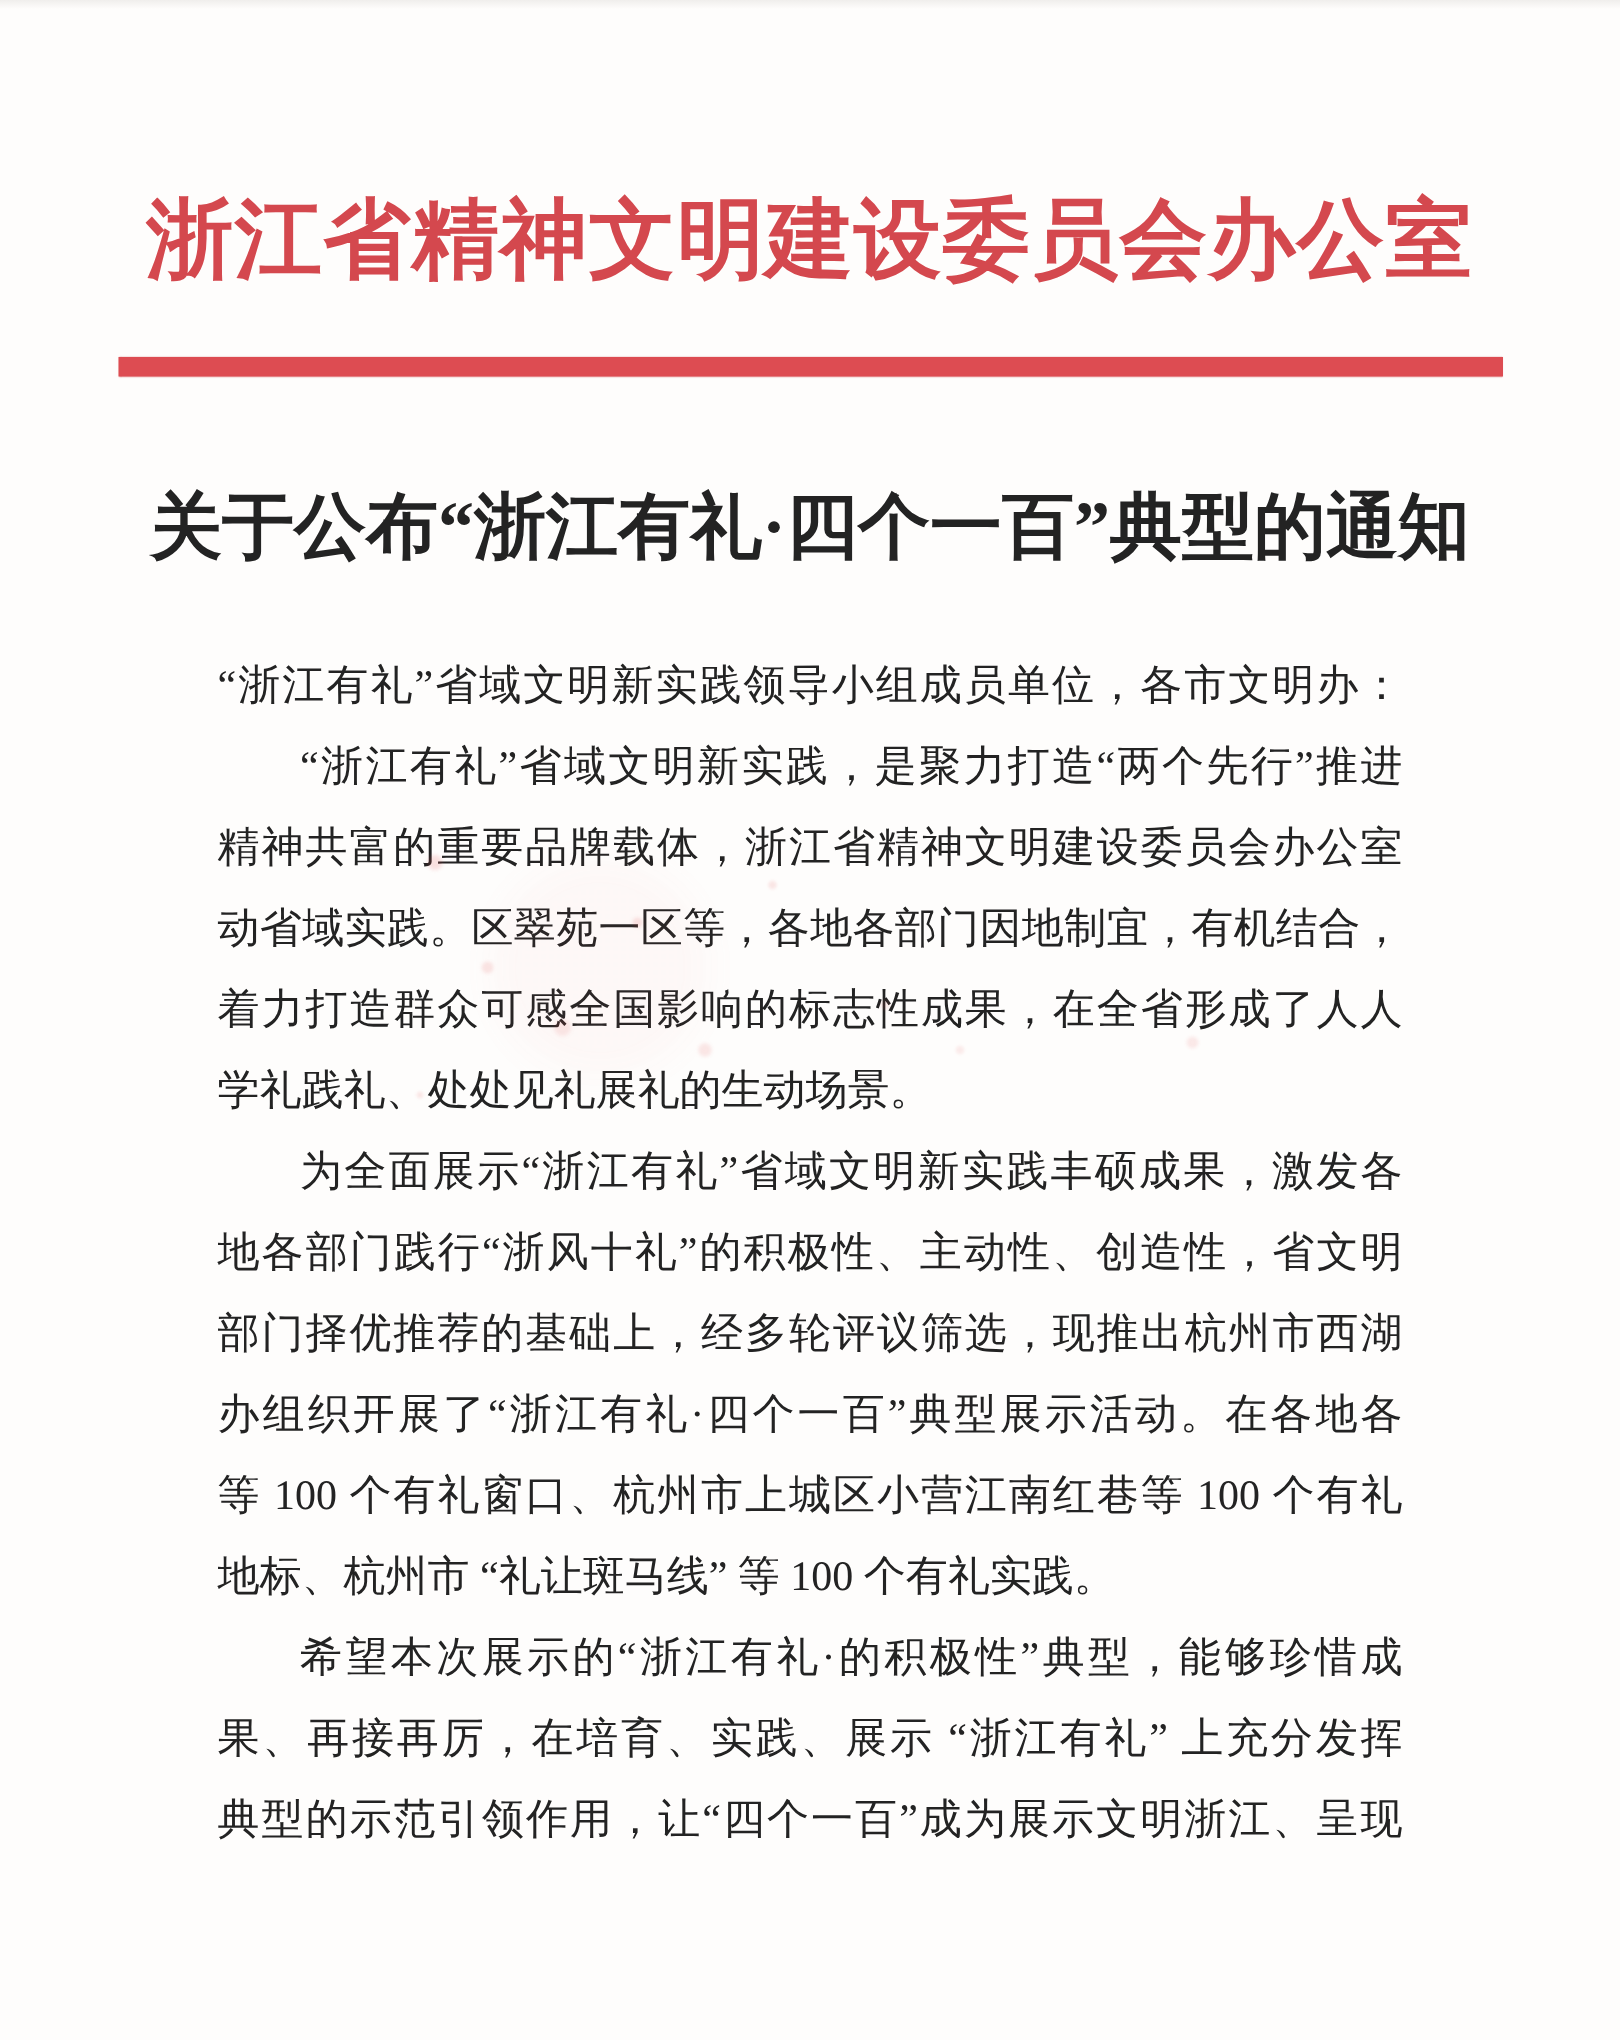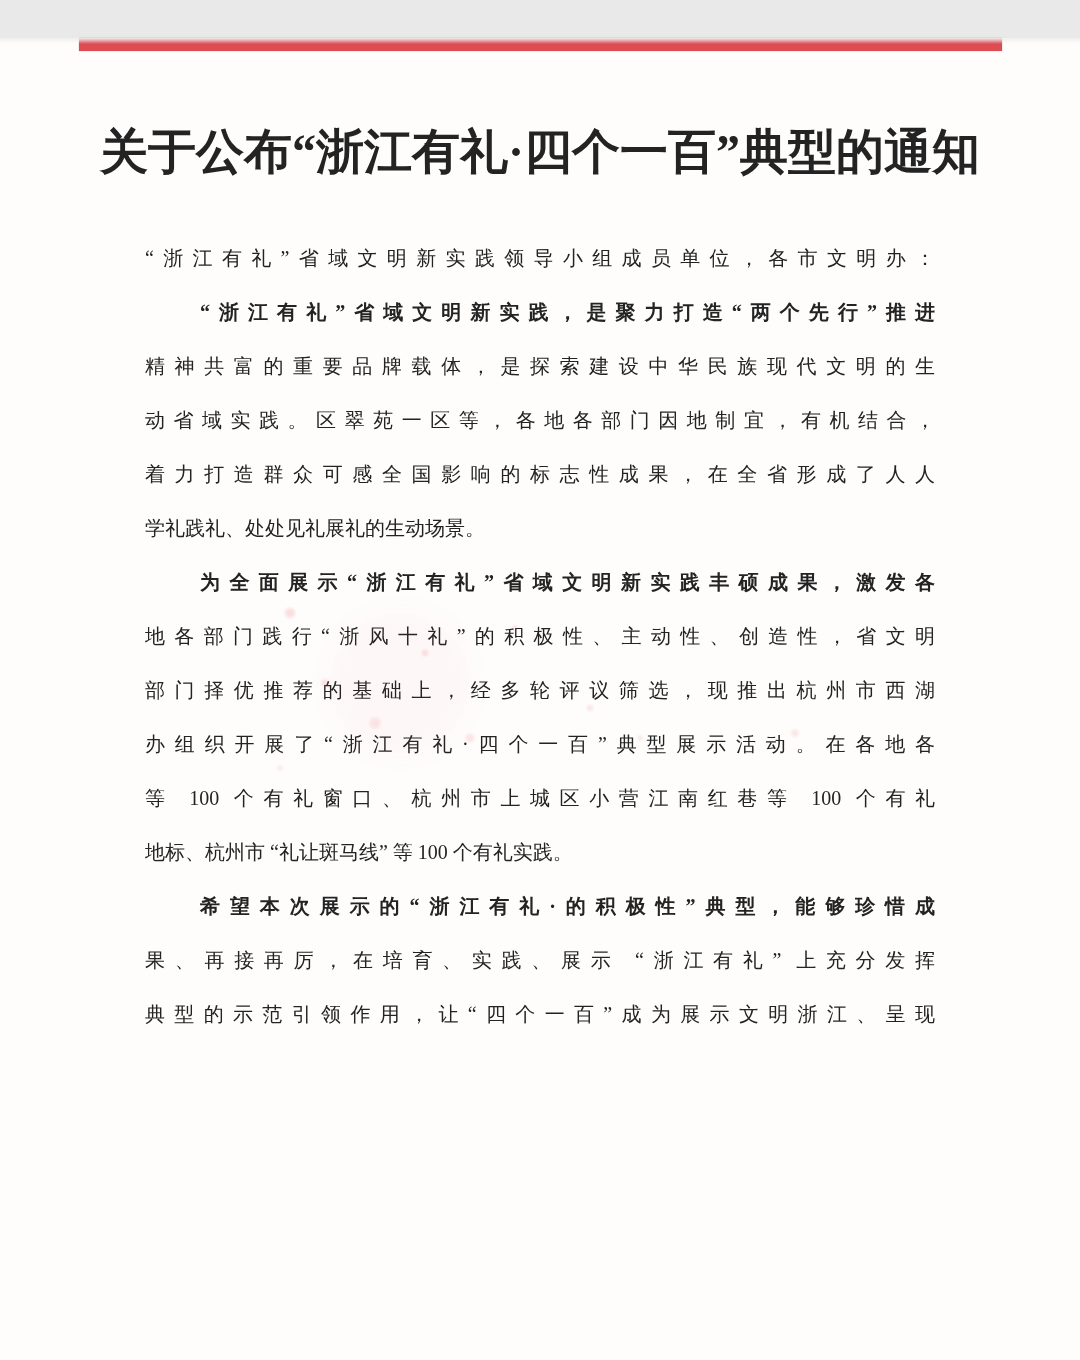--- a/index.html
+++ b/index.html
@@ -43,35 +43,34 @@
     color:var(--ink,#222222);
     white-space:nowrap;
   }
   .document-body{
     width:790px;
     margin:50px auto 0 auto;
     color:var(--ink,#222222);
   }
   .body-line{
     margin:0;
-    font-size:20px;
+    font-size:28px;
     line-height:54px;
     height:54px;
     text-align:justify;
     text-align-last:justify;
     white-space:normal;
     overflow:visible;
   }
   .body-line.no-fill{
     text-align:right;
     text-align-last:left;
   }
   .body-line.indent{
     padding-left:55px;
-    font-weight:bold;
   }
   
   .stamp-bleed{
     position:absolute;
     left:170px;top:495px;
     width:700px;height:290px;
     pointer-events:none;
     filter:blur(1px);
     opacity:.55;
     background:
@@ -87,30 +86,31 @@
       radial-gradient(circle 4px at 110px 235px, rgba(224,80,80,.24) 0 40%, rgba(224,80,80,0) 70%),
       radial-gradient(circle 90px at 230px 150px,rgba(230,110,110,.07) 0 60%, rgba(230,110,110,0) 100%);
   }
 </style>
 </head>
 <body>
 
 <div class="page">
   <div class="scan-edge"></div>
 
+  <div class="letterhead-title">浙江省精神文明建设委员会办公室</div>
 
   <div class="letterhead-divider"></div>
 
   <div class="document-title">关于公布“浙江有礼·四个一百”典型的通知</div>
 
   <div class="document-body">
 
   <p class="body-line">“浙江有礼”省域文明新实践领导小组成员单位，各市文明办：</p>
       <p class="body-line indent">“浙江有礼”省域文明新实践，是聚力打造“两个先行”推进</p>
-      <p class="body-line">精神共富的重要品牌载体，是探索建设中华民族现代文明的生</p>
+      <p class="body-line">精神共富的重要品牌载体，浙江省精神文明建设委员会办公室</p>
       <p class="body-line">动省域实践。区翠苑一区等，各地各部门因地制宜，有机结合，</p>
       <p class="body-line">着力打造群众可感全国影响的标志性成果，在全省形成了人人</p>
       <p class="body-line no-fill">学礼践礼、处处见礼展礼的生动场景。</p>
       <p class="body-line indent">为全面展示“浙江有礼”省域文明新实践丰硕成果，激发各</p>
       <p class="body-line">地各部门践行“浙风十礼”的积极性、主动性、创造性，省文明</p>
       <p class="body-line">部门择优推荐的基础上，经多轮评议筛选，现推出杭州市西湖</p>
       <p class="body-line">办组织开展了“浙江有礼·四个一百”典型展示活动。在各地各</p>
       <p class="body-line">等 100 个有礼窗口、杭州市上城区小营江南红巷等 100 个有礼</p>
       <p class="body-line no-fill">地标、杭州市 “礼让斑马线” 等 100 个有礼实践。</p>
       <p class="body-line indent">希望本次展示的“浙江有礼·的积极性”典型，能够珍惜成</p>

